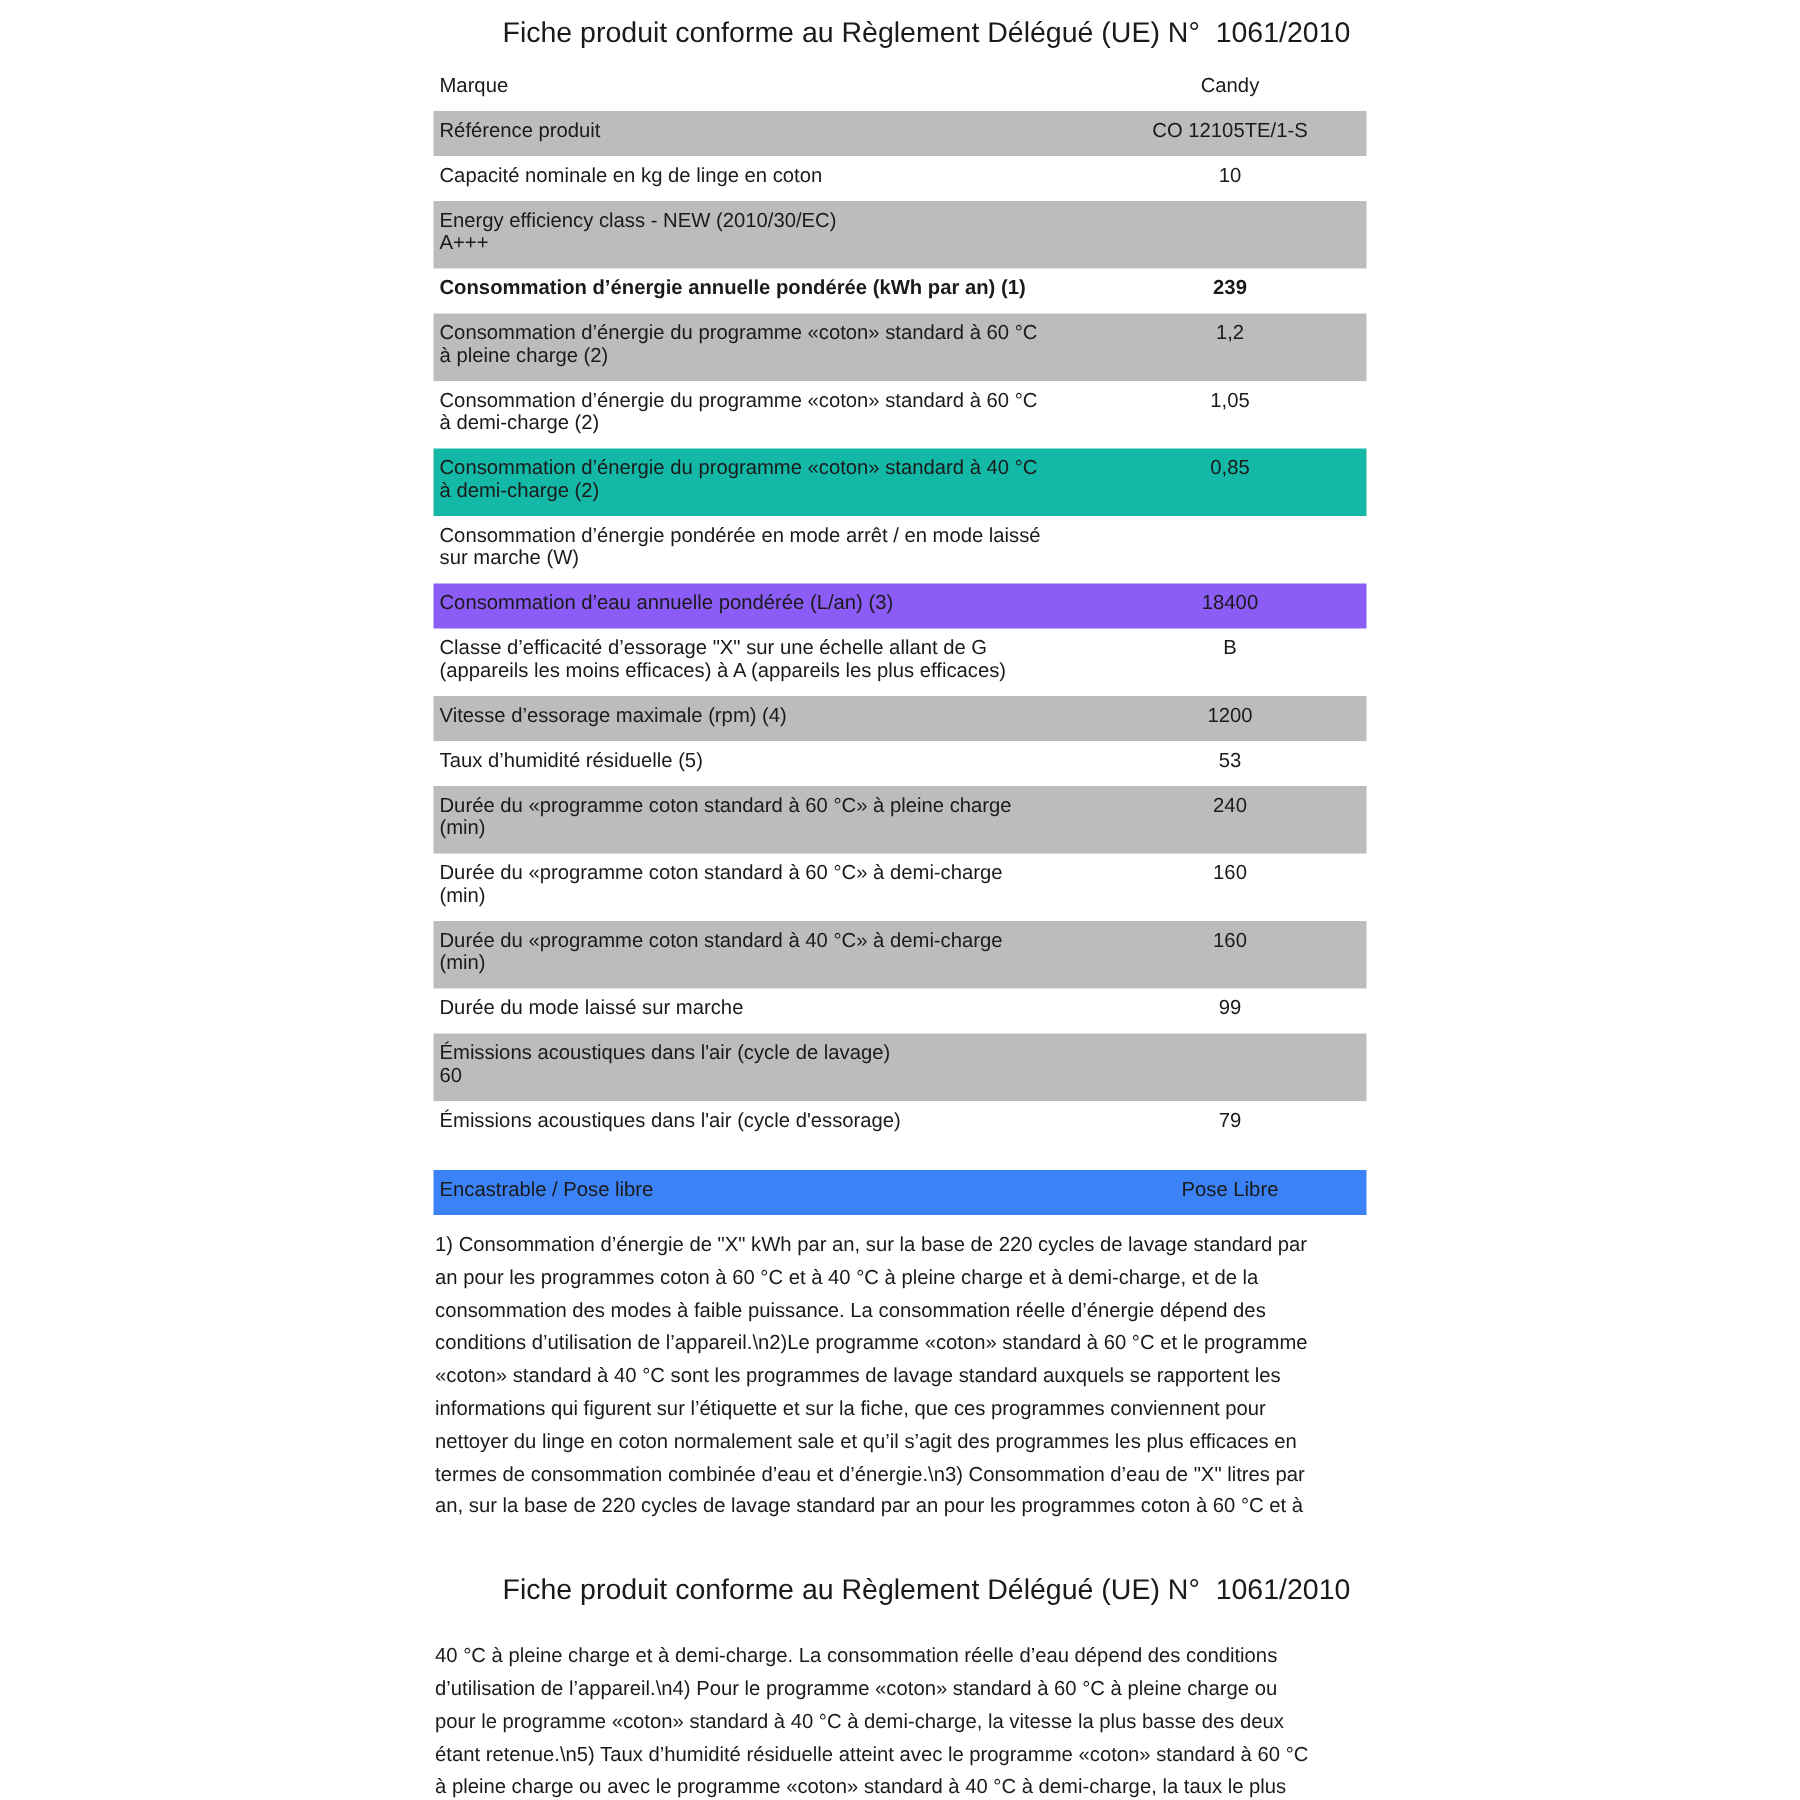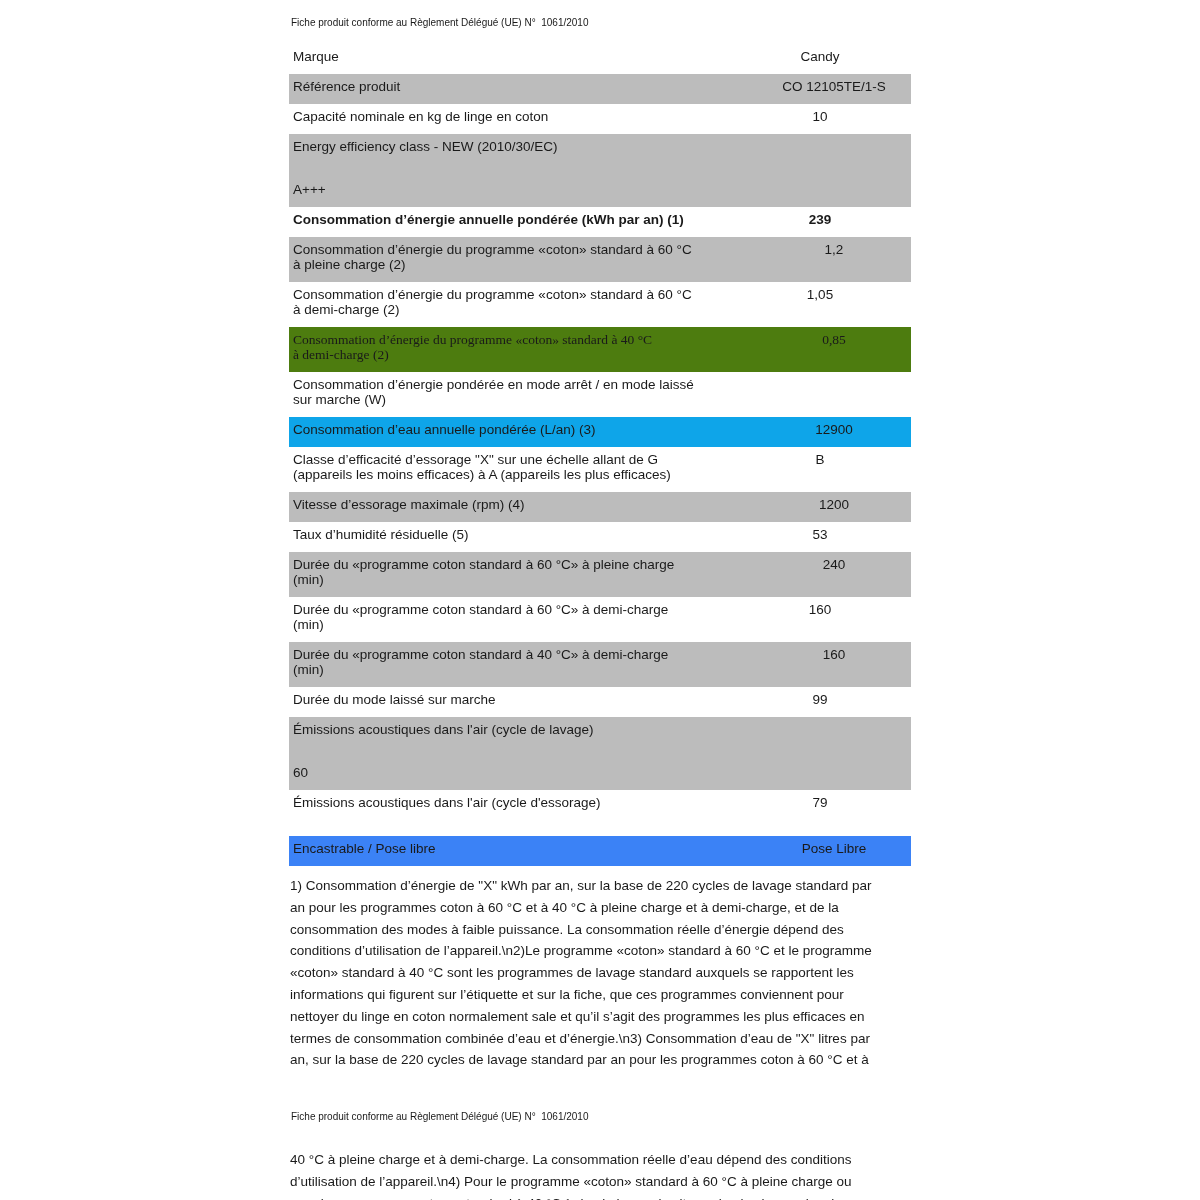--- a/index.html
+++ b/index.html
@@ -10,35 +10,36 @@
     color: #1a1a1a;
     font-family: "Liberation Sans", sans-serif;
     overflow: hidden;
   }
   .page {
     width: 622px;
     margin: 0 auto;
     padding-top: 15px;
   }
   .doc-header {
-    font-size: 10px;
+    font-size: 19px;
     line-height: 16px;
     padding-left: 2px;
     white-space: pre;
+    margin-left: 44px;
   }
   .product-table { margin-top: 13px; }
   .row {
     display: flex;
     align-items: flex-start;
     padding: 5px 4px 10px 4px;
     font-size: 13.5px;
     line-height: 15px;
     box-sizing: border-box;
   }
-  .row.shaded { background: #bcbcbc; gap: 28px; }
+  .row.shaded { background: #bcbcbc; }
   .row .label {
     width: 440px;
     white-space: pre-line;
   }
   .row .value {
     flex: 1;
     text-align: center;
   }
   .footnote {
     font-size: 13.5px;
@@ -80,33 +81,33 @@
       <div class="row shaded" style="background: rgb(188, 188, 188);">
     <div class="label">Consommation d’énergie du programme «coton» standard à 60 °C
 à pleine charge (2)</div>
     <div class="value">1,2</div>
   </div>
       <div class="row" style="background: transparent;">
     <div class="label">Consommation d’énergie du programme «coton» standard à 60 °C
 à demi-charge (2)</div>
     <div class="value">1,05</div>
   </div>
-      <div class="row shaded" style="background: #4d7c0f; font-family: Liberation Serif, serif;">
+      <div class="row shaded" style="background: #14b8a6;">
     <div class="label">Consommation d’énergie du programme «coton» standard à 40 °C
 à demi-charge (2)</div>
     <div class="value">0,85</div>
   </div>
       <div class="row" style="background: transparent;">
     <div class="label">Consommation d’énergie pondérée en mode arrêt / en mode laissé
 sur marche (W)</div>
     <div class="value"></div>
   </div>
-      <div class="row shaded" style="background: #0ea5e9;">
+      <div class="row shaded" style="background: #8b5cf6;">
     <div class="label">Consommation d’eau annuelle pondérée (L/an) (3)</div>
-    <div class="value">12900</div>
+    <div class="value">18400</div>
   </div>
       <div class="row" style="background: transparent;">
     <div class="label">Classe d’efficacité d’essorage "X" sur une échelle allant de G
 (appareils les moins efficaces) à A (appareils les plus efficaces)</div>
     <div class="value">B</div>
   </div>
       <div class="row shaded" style="background: rgb(188, 188, 188);">
     <div class="label">Vitesse d’essorage maximale (rpm) (4)</div>
     <div class="value">1200</div>
   </div>

